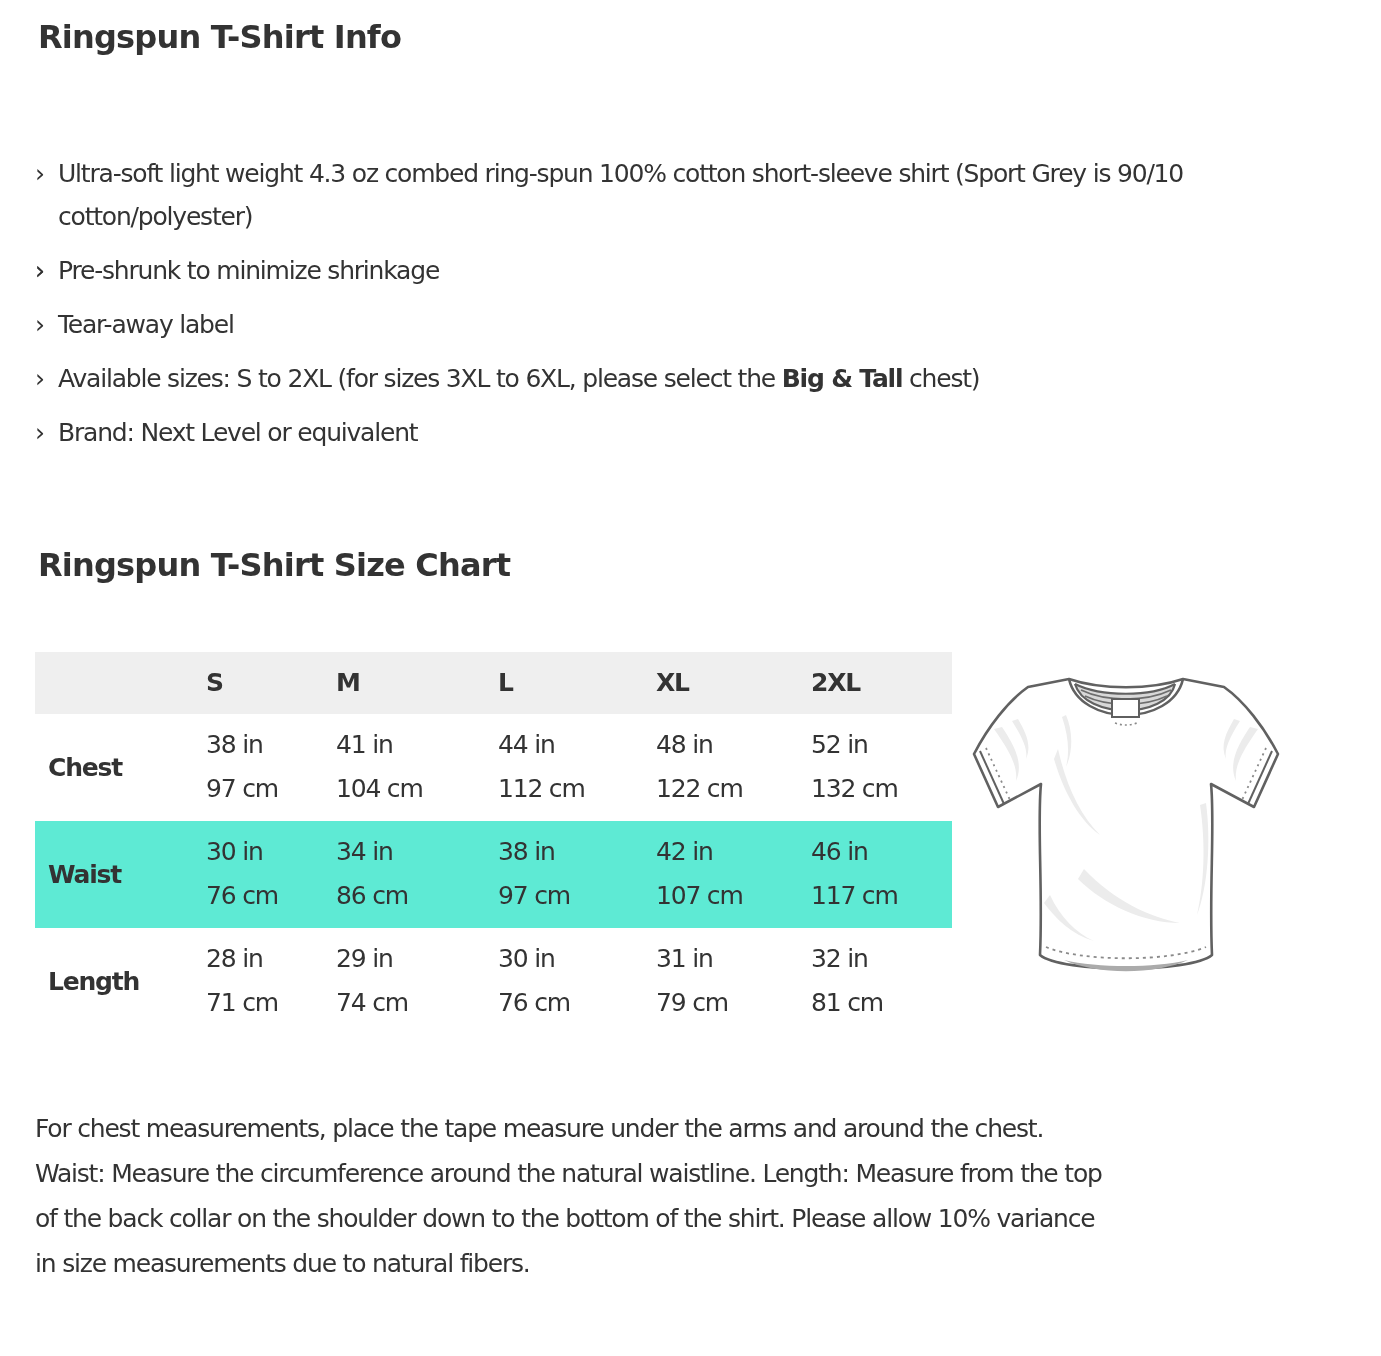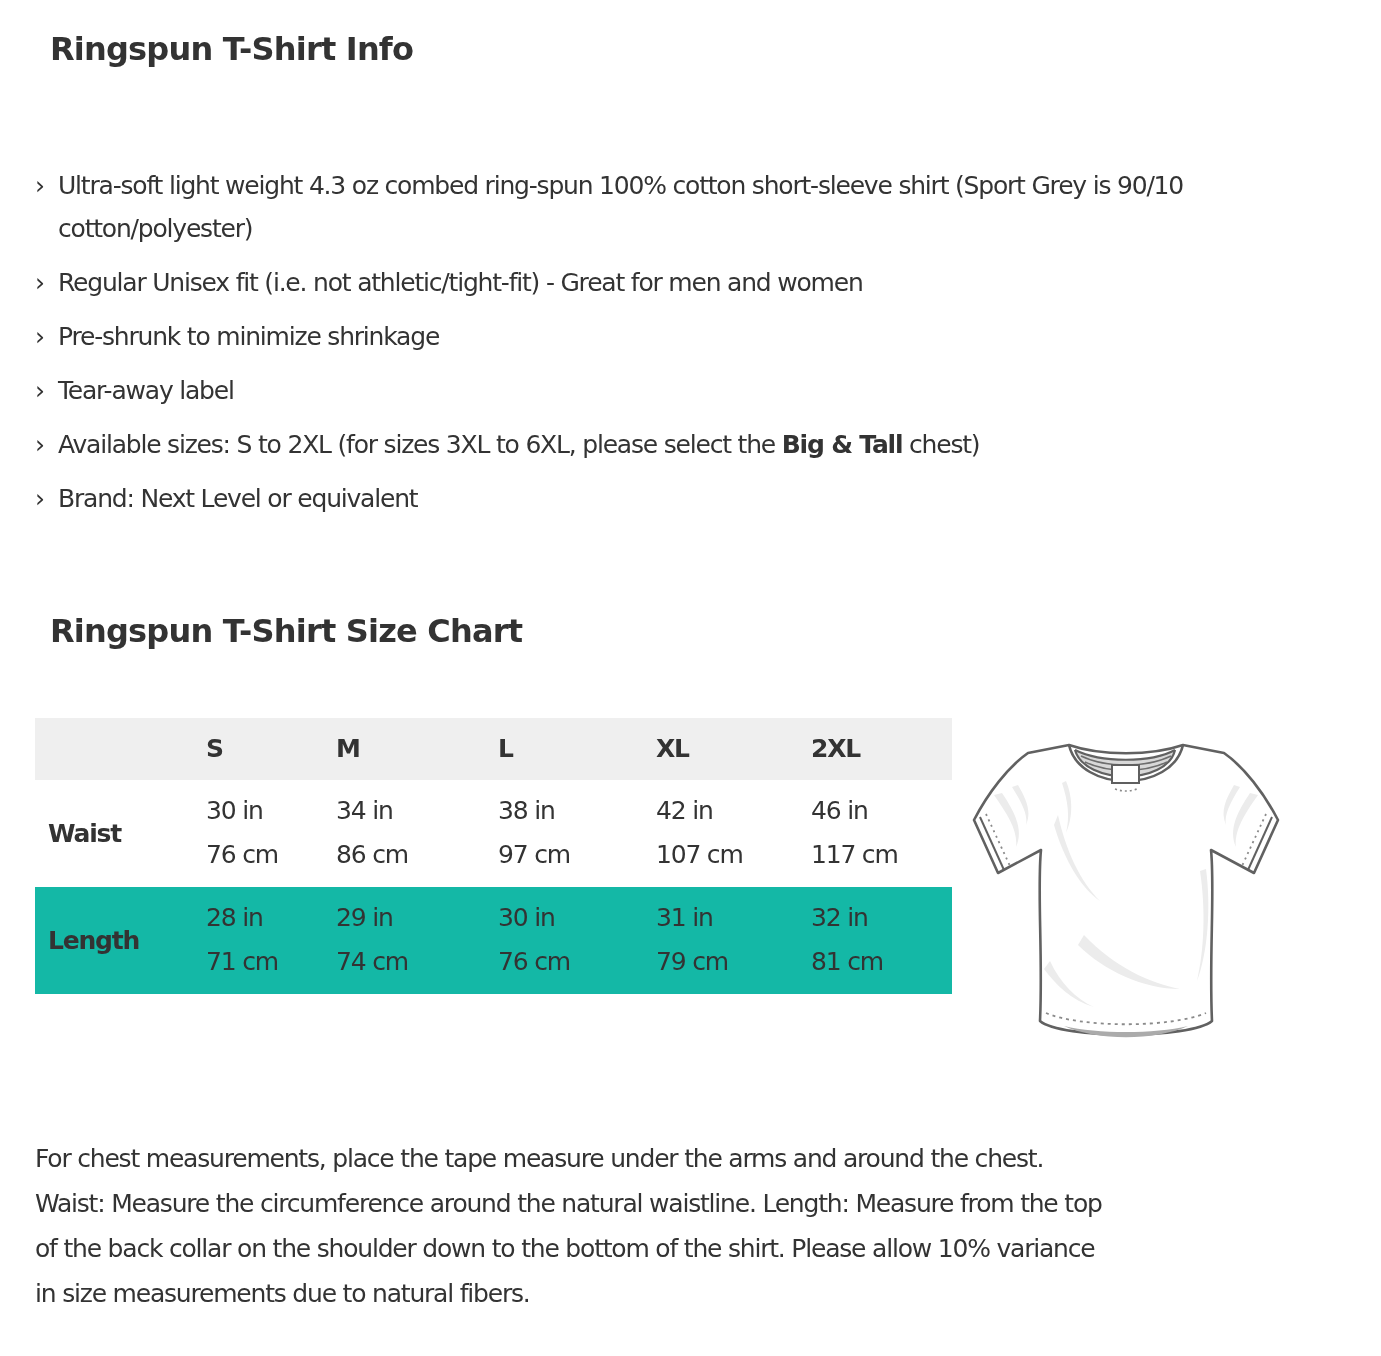--- a/index.html
+++ b/index.html
@@ -10,21 +10,21 @@
   }
   .page {
     width:1316px;
     padding:16px 30px 20px 35px;
     letter-spacing:-1.2px;
   }
   h1, h2 {
     font-size:32px;
     font-weight:bold;
     color:#333333;
-    margin:15px;
+    margin:3px;
     letter-spacing:-0.8px;
     line-height:1.15;
   }
   
   ul.features {
     list-style:none;
     margin:96px 0 0 0;
     padding:0;
     font-size:25px;
     line-height:43px;
@@ -63,21 +63,21 @@
   table.size-table col.c-2xl    { width:147px; }
   table.size-table thead th {
     background:#efefef;
     height:62px;
     text-align:left;
     font-weight:bold;
     padding:0 0 0 6px;
     vertical-align:middle;
   }
   table.size-table thead th.rowlabel { padding-left:13px; }
-  table.size-table tbody tr:nth-child(2) { background:#14b8a6; }
+  table.size-table tbody tr:nth-child(2) { background:#5eead4; }
   table.size-table tbody th {
     text-align:left;
     font-weight:bold;
     padding:0 0 0 13px;
     vertical-align:middle;
     height:107px;
   }
   table.size-table tbody td {
     padding:0 0 0 6px;
     vertical-align:middle;
@@ -102,21 +102,20 @@
 
   <h1>Ringspun T-Shirt Info</h1>
 
   <ul class="features">
     <li>
       <span class="marker">›</span>
       <span>Ultra-soft light weight 4.3 oz combed ring-spun 100% cotton short-sleeve shirt (Sport Grey is 90/10 cotton/polyester)</span>
     </li>
     <li>
       <span class="marker">›</span>
-      <span>Regular Unisex fit (i.e. not athletic/tight-fit) - Great for men and women</span>
     </li>
     <li>
       <span class="marker">›</span>
       <span>Pre-shrunk to minimize shrinkage</span>
     </li>
     <li>
       <span class="marker">›</span>
       <span>Tear-away label</span>
     </li>
     <li>
@@ -147,20 +146,43 @@
           <th class="rowlabel"></th>
           <th>S</th>
           <th>M</th>
           <th>L</th>
           <th>XL</th>
           <th>2XL</th>
         </tr>
       </thead>
       <tbody>
         <tr>
+          <th>Chest</th>
+          <td>
+              <div class="v">38 in</div>
+              <div class="v">97 cm</div>
+            </td>
+          <td>
+              <div class="v">41 in</div>
+              <div class="v">104 cm</div>
+            </td>
+          <td>
+              <div class="v">44 in</div>
+              <div class="v">112 cm</div>
+            </td>
+          <td>
+              <div class="v">48 in</div>
+              <div class="v">122 cm</div>
+            </td>
+          <td>
+              <div class="v">52 in</div>
+              <div class="v">132 cm</div>
+            </td>
+        </tr>
+        <tr>
           <th>Waist</th>
           <td>
               <div class="v">30 in</div>
               <div class="v">76 cm</div>
             </td>
           <td>
               <div class="v">34 in</div>
               <div class="v">86 cm</div>
             </td>
           <td>

